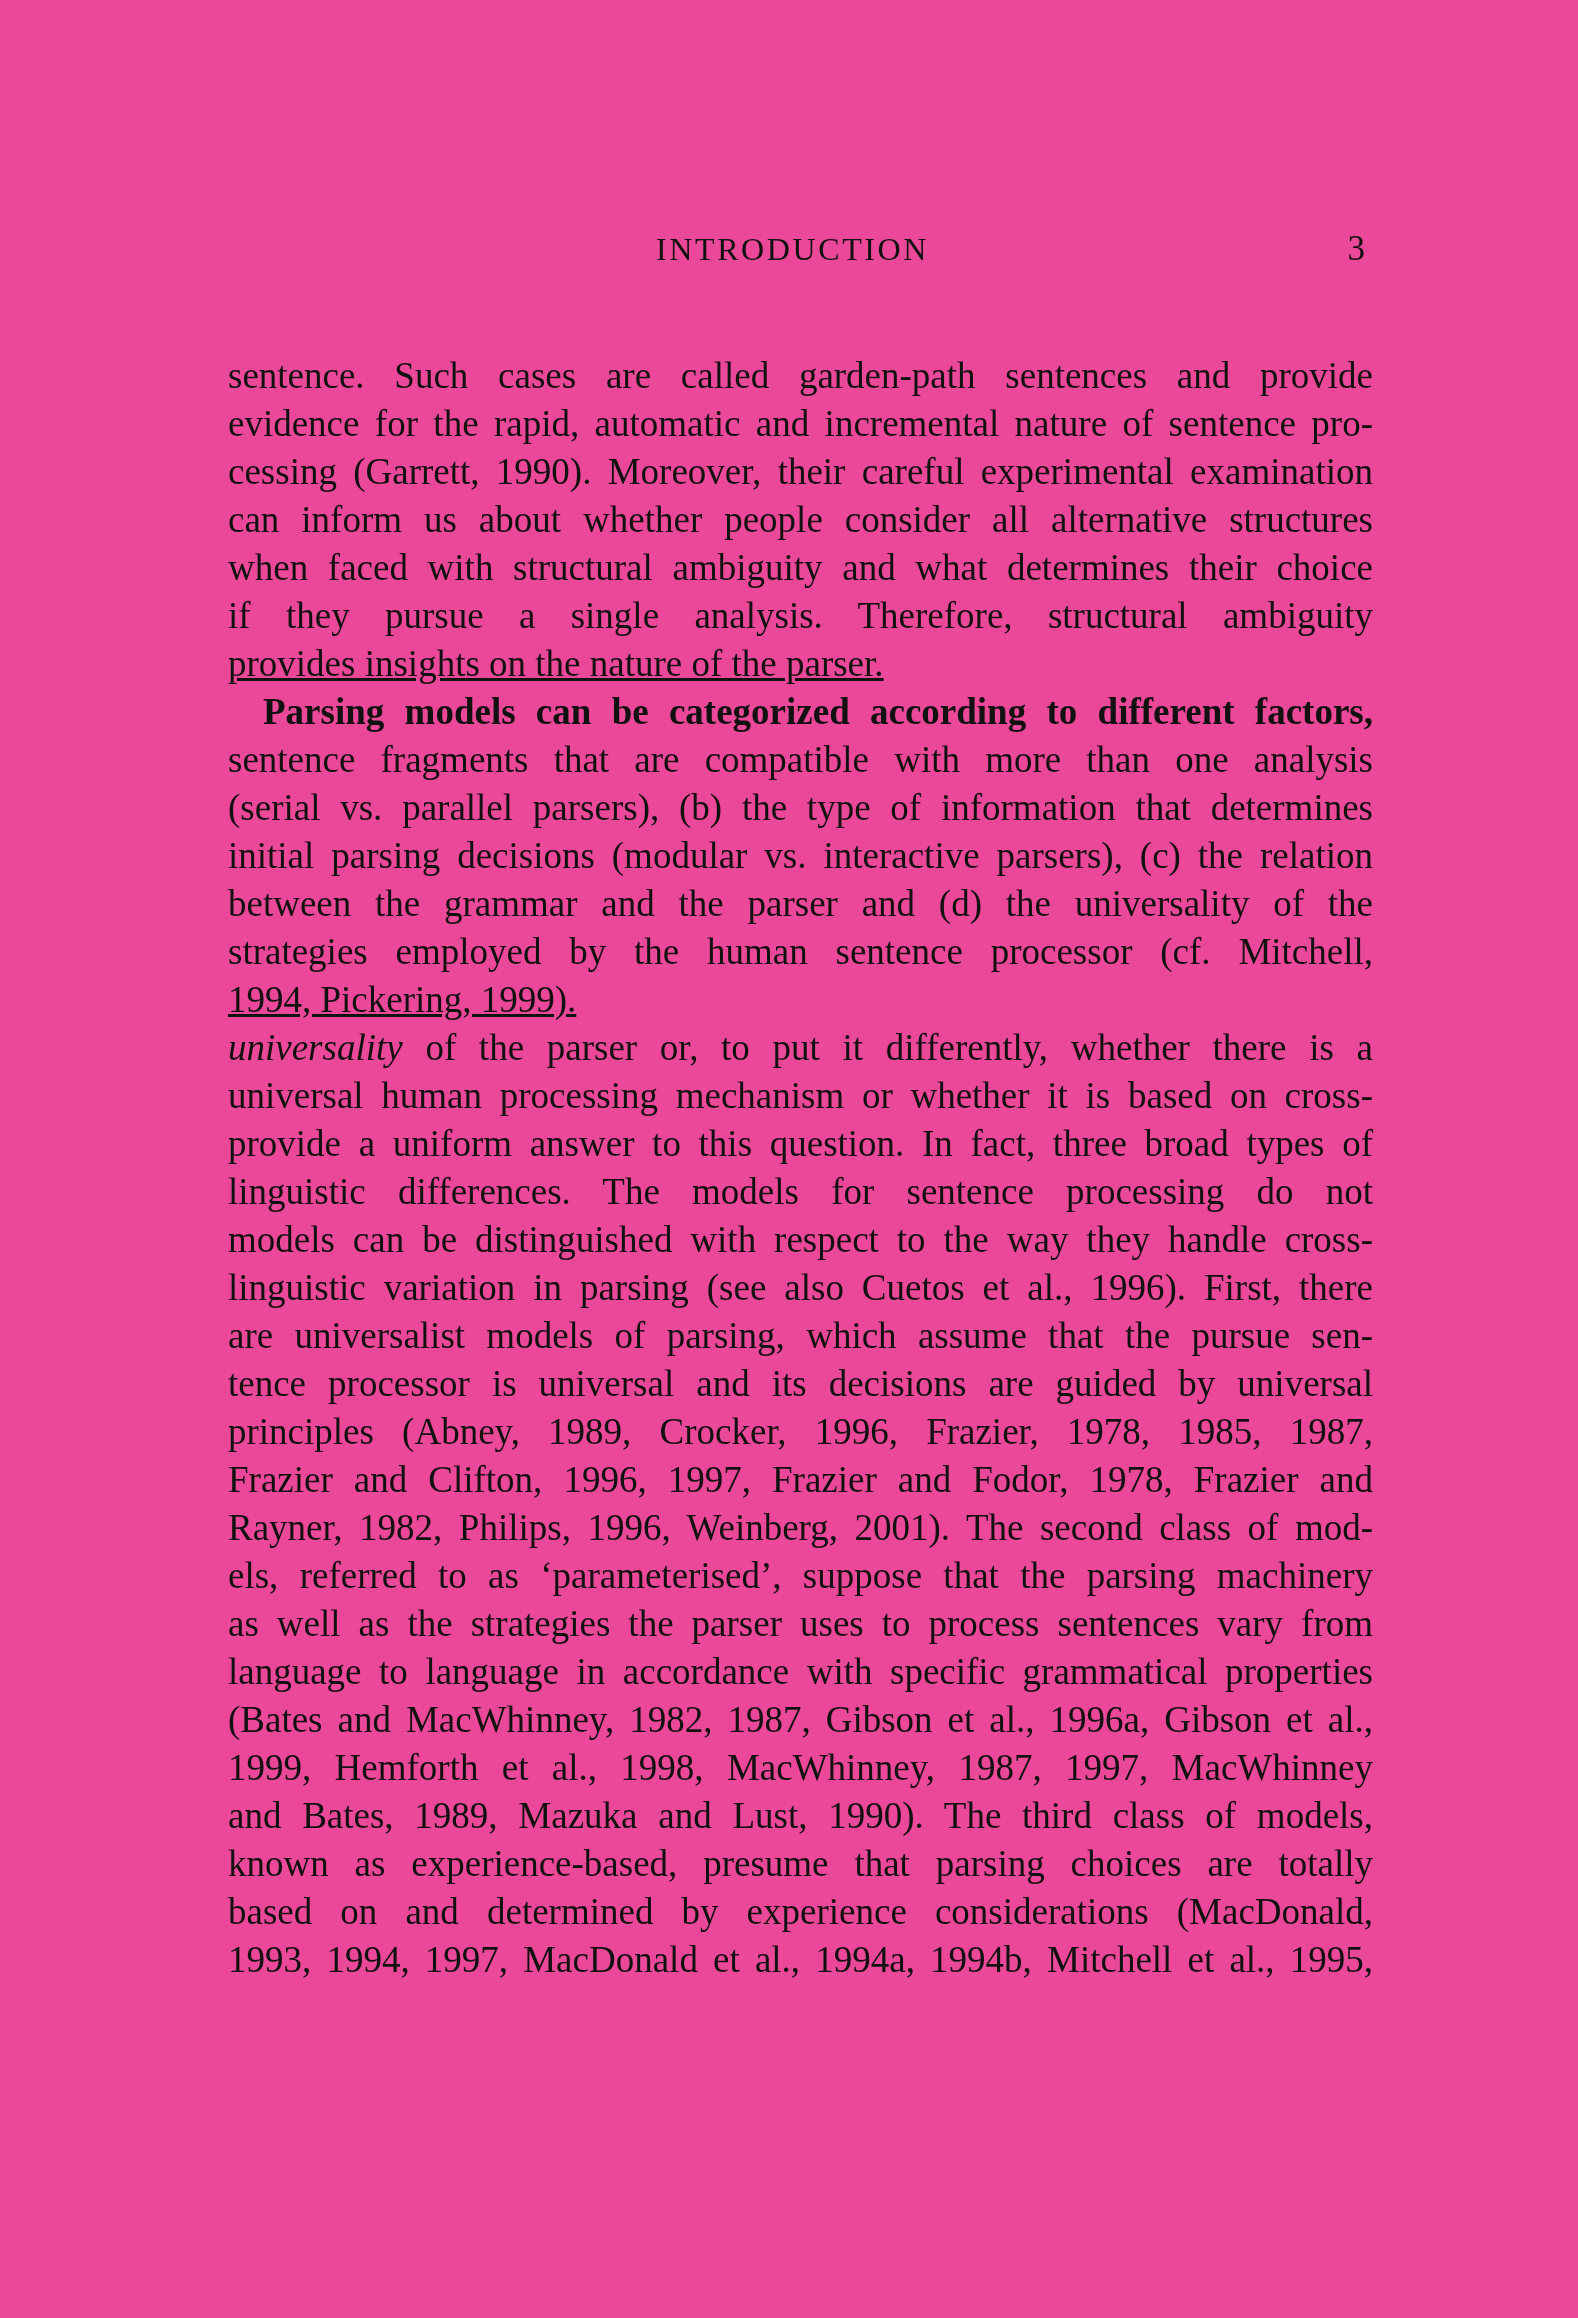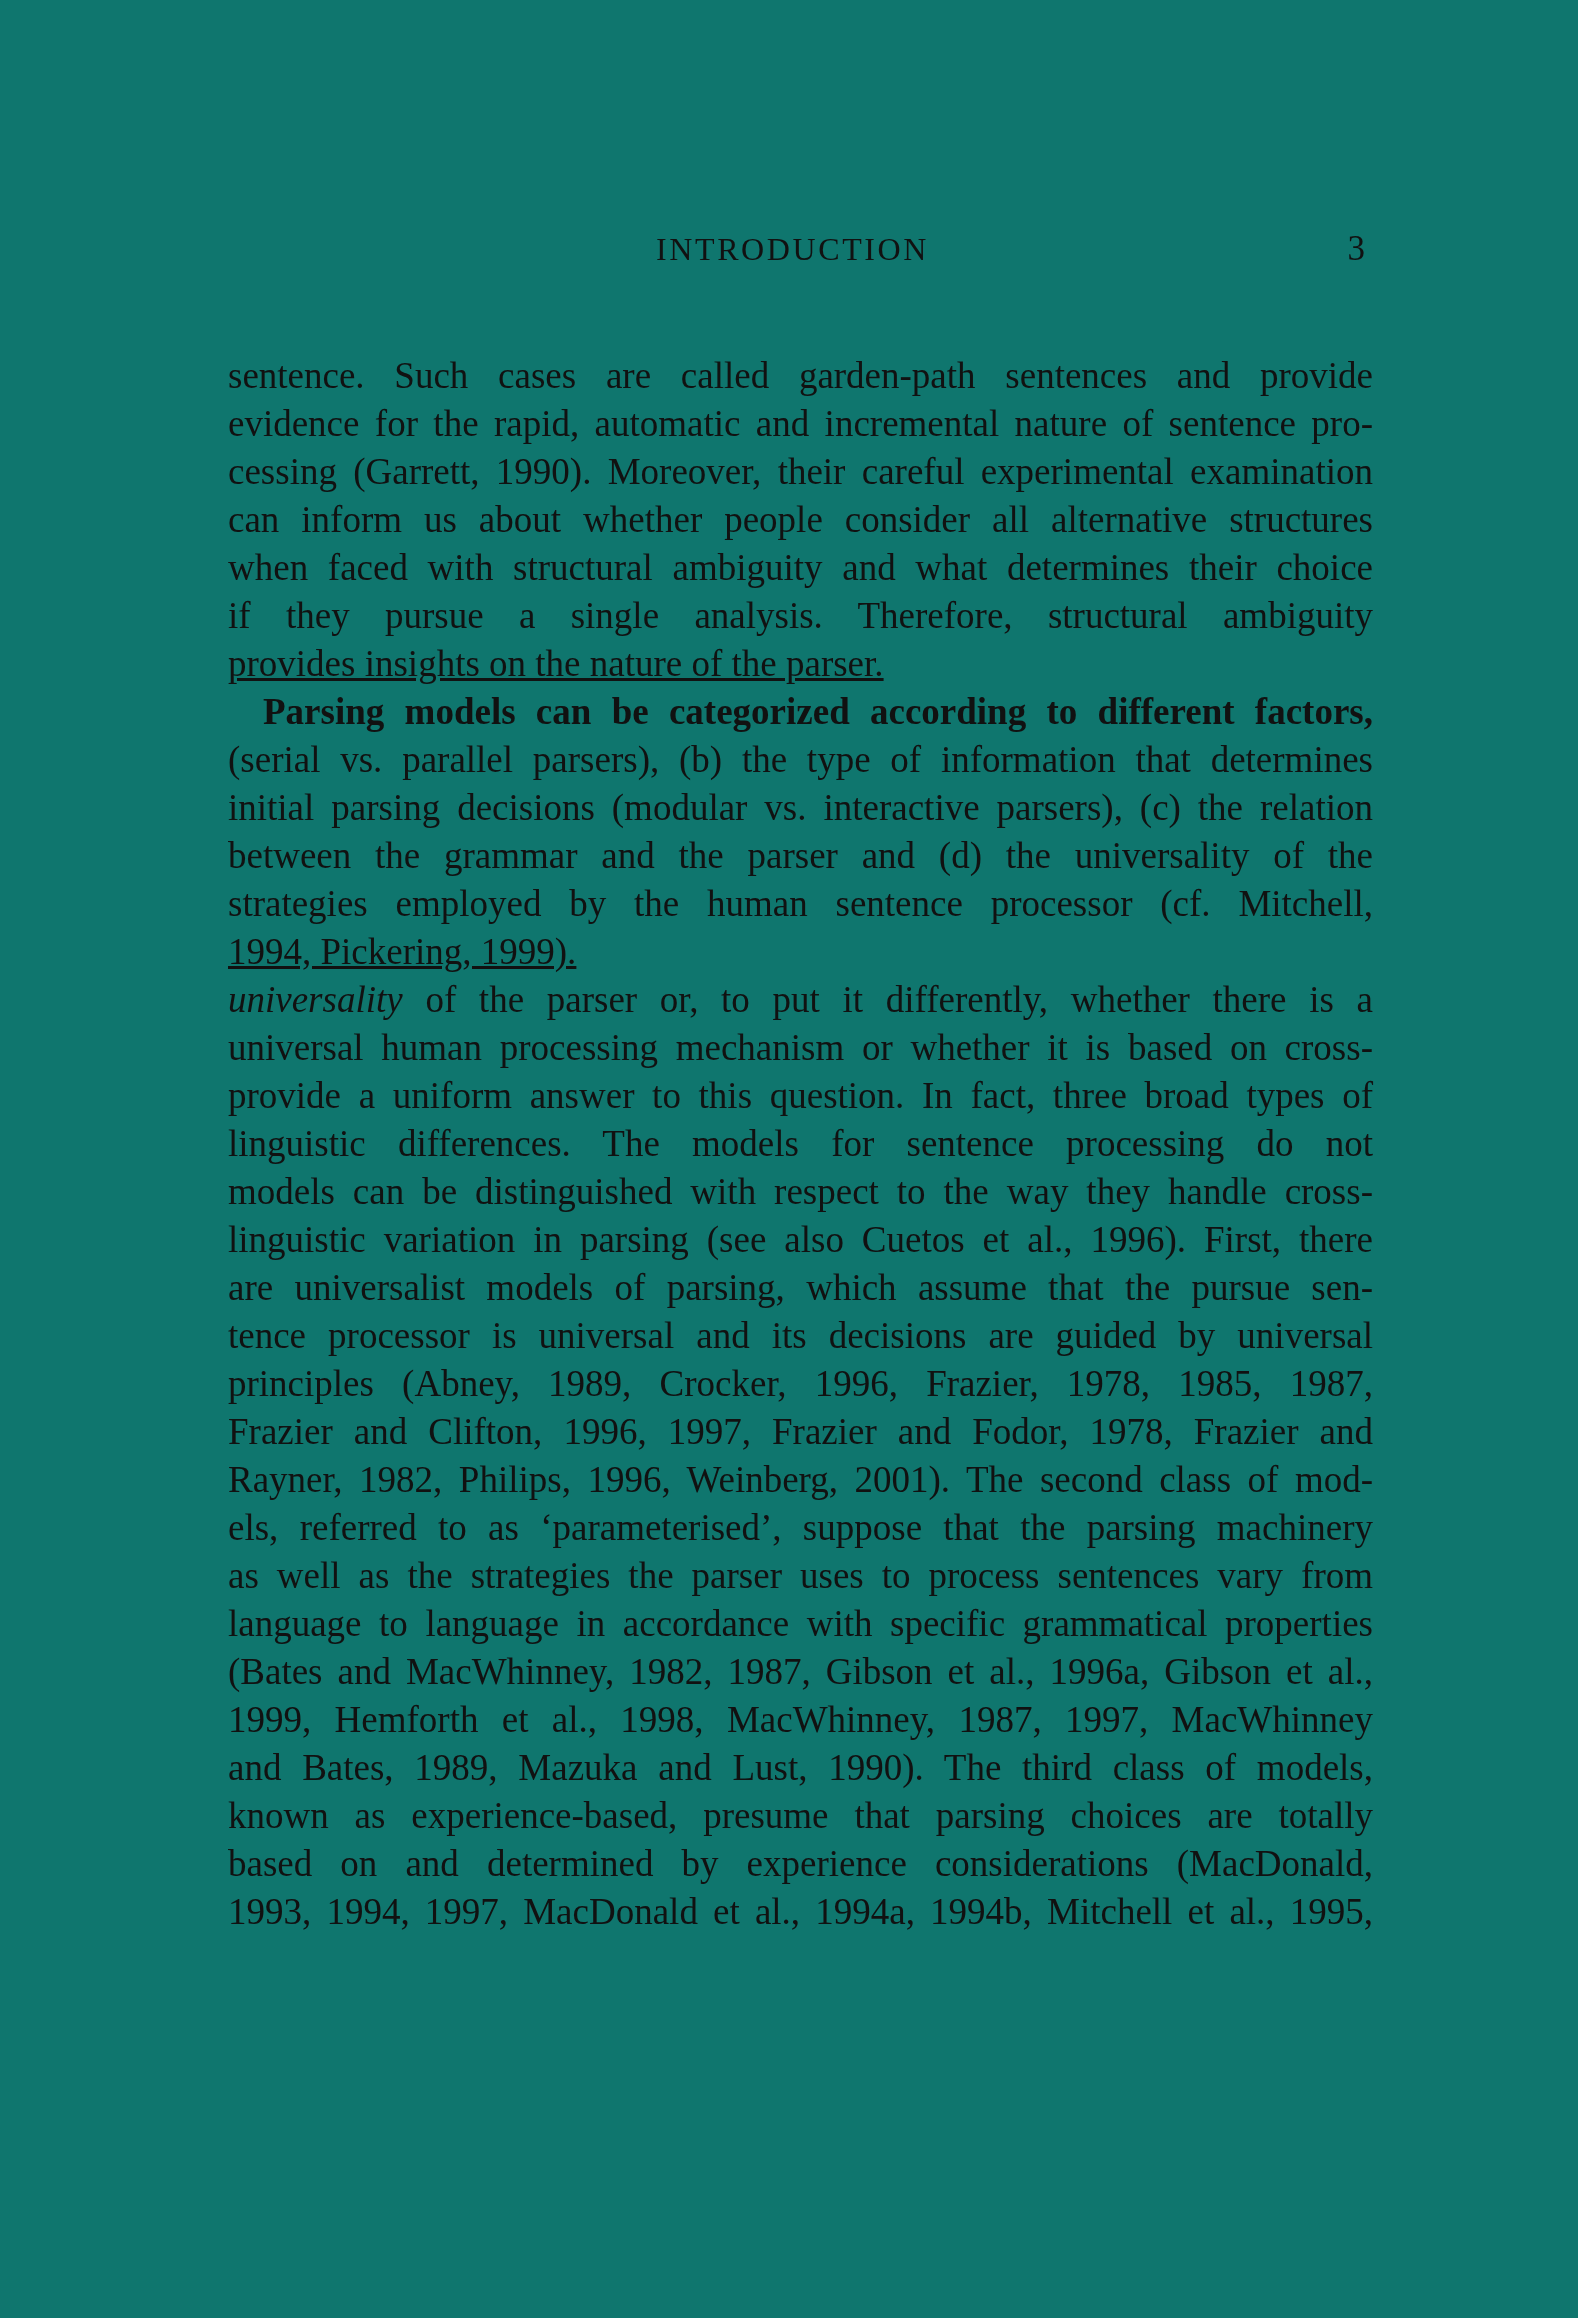--- a/index.html
+++ b/index.html
@@ -1,19 +1,19 @@
 <!DOCTYPE html>
 <html style="font-size:14px"><head>
 <meta charset="utf-8">
 <style>
   html, body { margin: 0; padding: 0; background: #ffffff; }
   body { width: 1578px; height: 2319px; position: relative; overflow: hidden; }
   .page {
     position: absolute; left: 0; top: 0; width: 1578px; height: 2319px;
-    background: #0f766e; color: #111111;
+    background: #ec4899; color: #111111;
     font-family: "Liberation Serif", "DejaVu Serif", serif;
   }
   .running-head {
     position: absolute; left: 220px; top: 227px; width: 1145px; height: 44px;
     font-size: 32px; line-height: 44px;
   }
   .running-title {
     position: absolute; left: 0; right: 0; text-align: center;
     letter-spacing: 2.6px;
   }
@@ -49,20 +49,21 @@
       <span class="line">evidence for the rapid, automatic and incremental nature of sentence pro-</span>
       <span class="line">cessing (Garrett, 1990). Moreover, their careful experimental examination</span>
       <span class="line">can inform us about whether people consider all alternative structures</span>
       <span class="line">when faced with structural ambiguity and what determines their choice</span>
       <span class="line">if they pursue a single analysis. Therefore, structural ambiguity</span>
       <span class="line last">provides insights on the nature of the parser.</span>
     </div>
 
     <div>
       <span class="line indent">Parsing models can be categorized according to different factors,</span>
+      <span class="line">sentence fragments that are compatible with more than one analysis</span>
       <span class="line">(serial vs. parallel parsers), (b) the type of information that determines</span>
       <span class="line">initial parsing decisions (modular vs. interactive parsers), (c) the relation</span>
       <span class="line">between the grammar and the parser and (d) the universality of the</span>
       <span class="line">strategies employed by the human sentence processor (cf. Mitchell,</span>
       <span class="line last">1994, Pickering, 1999).</span>
     </div>
 
     <div>
       <span class="line"><span class="it">universality</span> <span>of the parser or, to put it differently, whether there is a</span></span>
       <span class="line">universal human processing mechanism or whether it is based on cross-</span>

